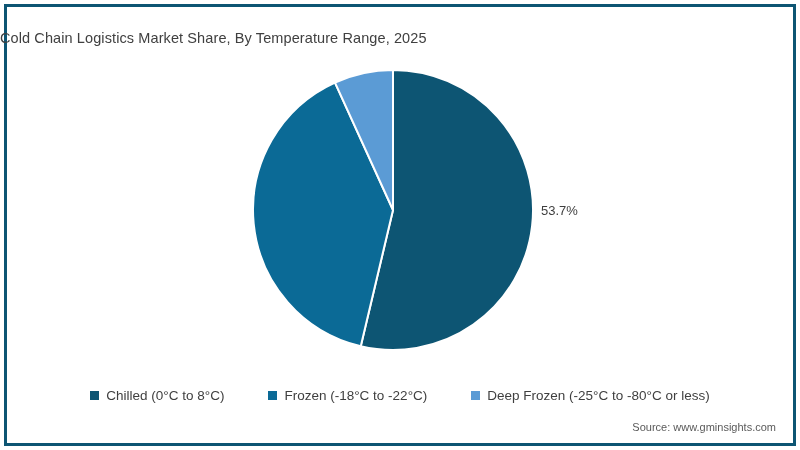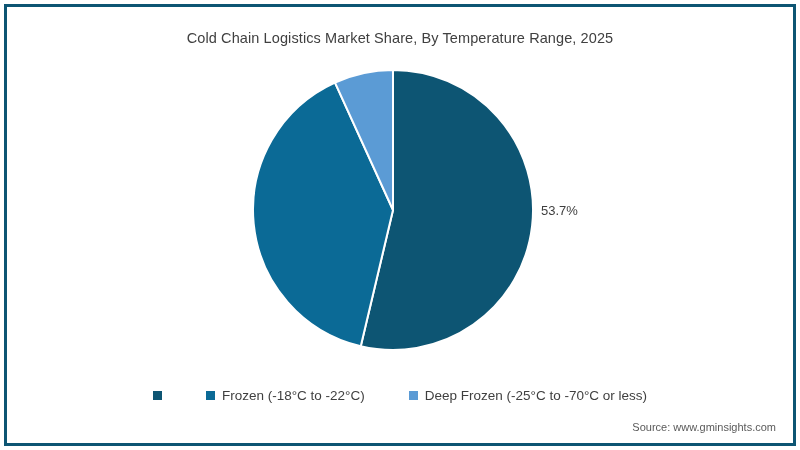--- a/index.html
+++ b/index.html
@@ -28,21 +28,20 @@
     bottom: 4px;
     border: 3px solid #0d5573;
     box-sizing: border-box;
     pointer-events: none;
   }
   #chart-title {
     position: absolute;
     left: 0;
     top: 30px;
     width: 800px;
-    text-align: center;
     font-size: 14.5px;
     color: #404040;
     letter-spacing: 0.1px;
     white-space: nowrap;
   }
   #pie-area {
     position: absolute;
     left: 0;
     top: 0;
     width: 702px;
@@ -114,26 +113,27 @@
           <path d="M 393 210 L 360.75 346.23 A 140 140 0 0 1 334.99 82.59 Z" fill="#0b6a96" stroke="#ffffff" stroke-width="2" stroke-linejoin="round"></path>
           <path d="M 393 210 L 334.99 82.59 A 140 140 0 0 1 393.00 70.00 Z" fill="#5b9bd5" stroke="#ffffff" stroke-width="2" stroke-linejoin="round"></path>
         </g>
     </svg>
     <div class="slice-label" id="label-slice-0">53.7%</div>
   </div>
 
   <div id="legend">
     <div class="legend-item">
       <span class="legend-swatch" style="background: rgb(13, 85, 115);"></span>
+      <span class="legend-text">Chilled (0°C to 8°C)</span>
     </div>
     <div class="legend-item">
       <span class="legend-swatch" style="background: rgb(11, 106, 150);"></span>
       <span class="legend-text">Frozen (-18°C to -22°C)</span>
     </div>
     <div class="legend-item">
       <span class="legend-swatch" style="background: rgb(91, 155, 213);"></span>
-      <span class="legend-text">Deep Frozen (-25°C to -70°C or less)</span>
+      <span class="legend-text">Deep Frozen (-25°C to -80°C or less)</span>
     </div>
   </div>
 
   <div id="source-note">Source: www.gminsights.com</div>
 
 </div>
 
 </body></html>

